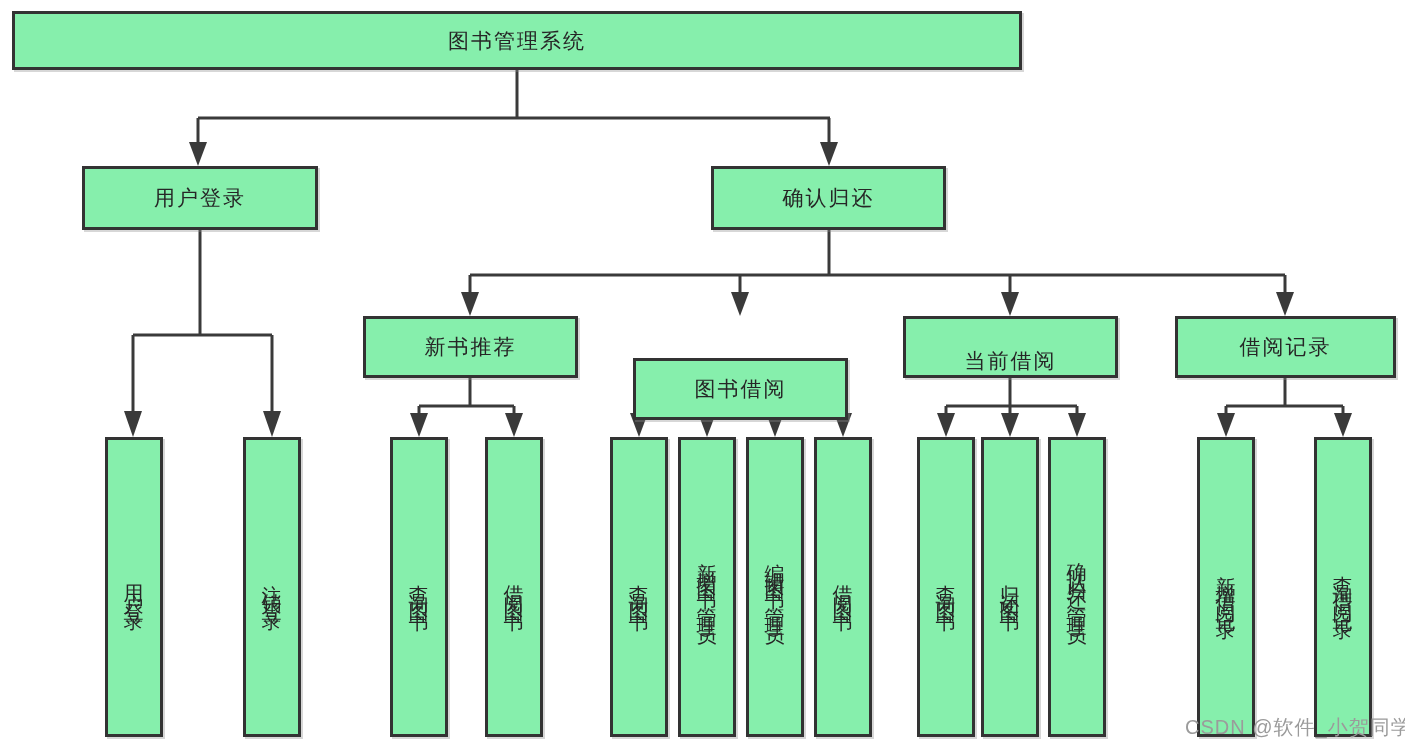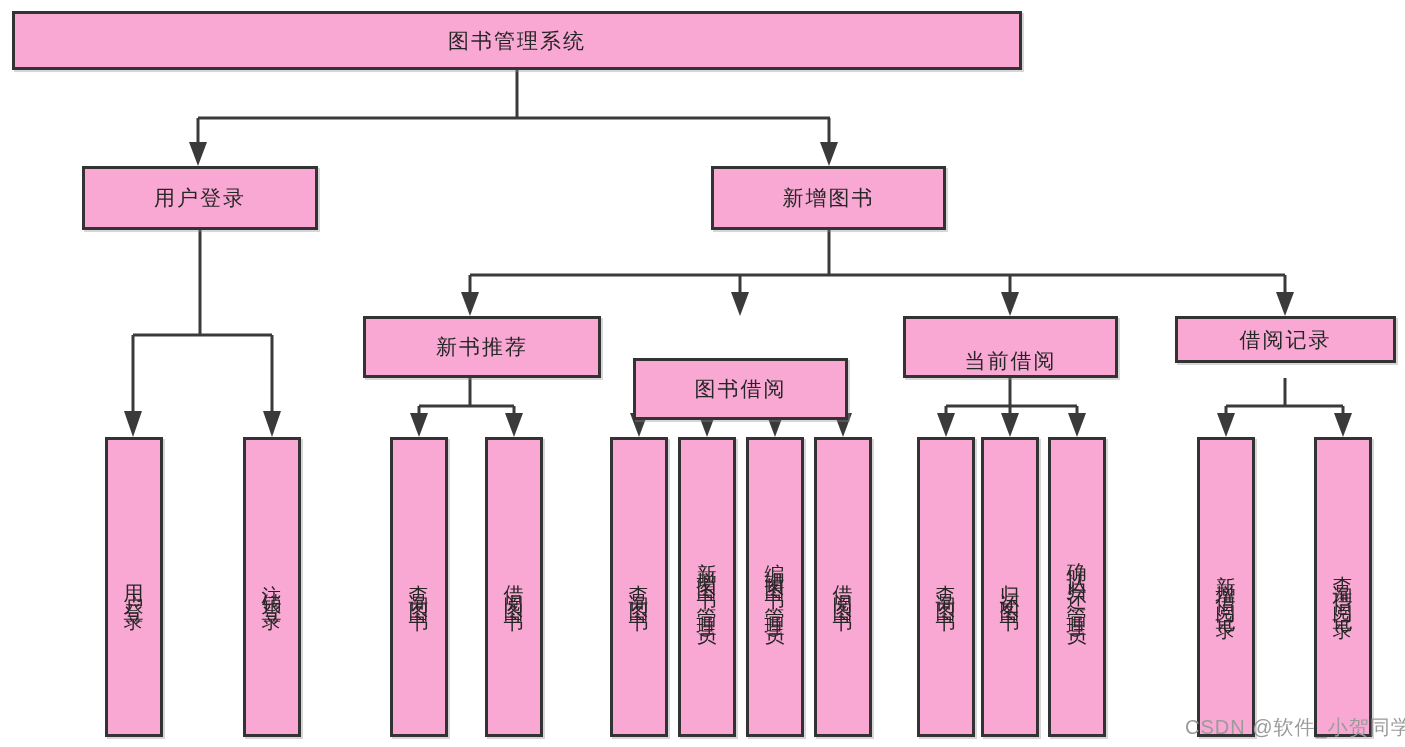--- a/index.html
+++ b/index.html
@@ -6,21 +6,21 @@
   #stage{
     position:relative;
     width:1405px;height:747px;
     background:#ffffff;
     font-family:"Liberation Sans","DejaVu Sans",sans-serif;
     overflow:hidden;
   }
   #connectors{position:absolute;left:0;top:0;}
   .box{
     position:absolute;
-    background:#f9a8d4;
+    background:#86efac;
     border:3px solid #333333;
     box-sizing:border-box;
     display:flex;align-items:center;justify-content:center;
     color:#262626;
     box-shadow:2px 2px 0 rgba(140,140,140,0.35);
   }
   .hlabel{
     font-size:21px;
     letter-spacing:2px;
     white-space:nowrap;
@@ -29,24 +29,24 @@
     writing-mode:vertical-rl;
     text-orientation:mixed;
     font-size:20px;
     letter-spacing:9px;
     line-height:1;
   }
   
   .b-root {left:12px;  top:11px;  width:1010px;height:59px;}
   .b-user {left:82px;  top:166px; width:236px; height:64px;}
   .b-mgmt {left:711px; top:166px; width:235px; height:64px;}
-  .b-rec  {left:363px; top:316px; width:238px; height:62px;}
+  .b-rec  {left:363px; top:316px; width:215px; height:62px;}
   .b-bor  {left:633px; top:316px; width:215px; height:62px;margin-top:42px;}
   .b-cur  {left:903px; top:316px; width:215px; height:62px;align-items:flex-end;}
-  .b-hist {left:1175px;top:316px; width:221px; height:47px;text-align:right;}
+  .b-hist {left:1175px;top:316px; width:221px; height:62px;text-align:right;}
   .leaf   {top:437px;  width:58px; height:300px;}
   .lf1 {left:105px;} .lf2 {left:243px;}
   .lf3 {left:390px;} .lf4 {left:485px;}
   .lf5 {left:610px;} .lf6 {left:678px;} .lf7 {left:746px;} .lf8 {left:814px;}
   .lf9 {left:917px;} .lf10{left:981px;} .lf11{left:1048px;}
   .lf12{left:1197px;}.lf13{left:1314px;}
   #watermark{
     position:absolute;left:1185px;top:714px;
     font-size:20px;color:#9b9b9b;letter-spacing:1px;white-space:nowrap;
   }
@@ -123,21 +123,21 @@
   </svg>
 
   <div class="box b-root">
     <span class="hlabel">图书管理系统</span>
   </div>
 
   <div class="box b-user">
     <span class="hlabel">用户登录</span>
   </div>
   <div class="box b-mgmt">
-    <span class="hlabel">新增图书</span>
+    <span class="hlabel">确认归还</span>
   </div>
 
   <div class="box b-rec">
     <span class="hlabel">新书推荐</span>
   </div>
   <div class="box b-bor">
     <span class="hlabel">图书借阅</span>
   </div>
   <div class="box b-cur">
     <span class="hlabel">当前借阅</span>

